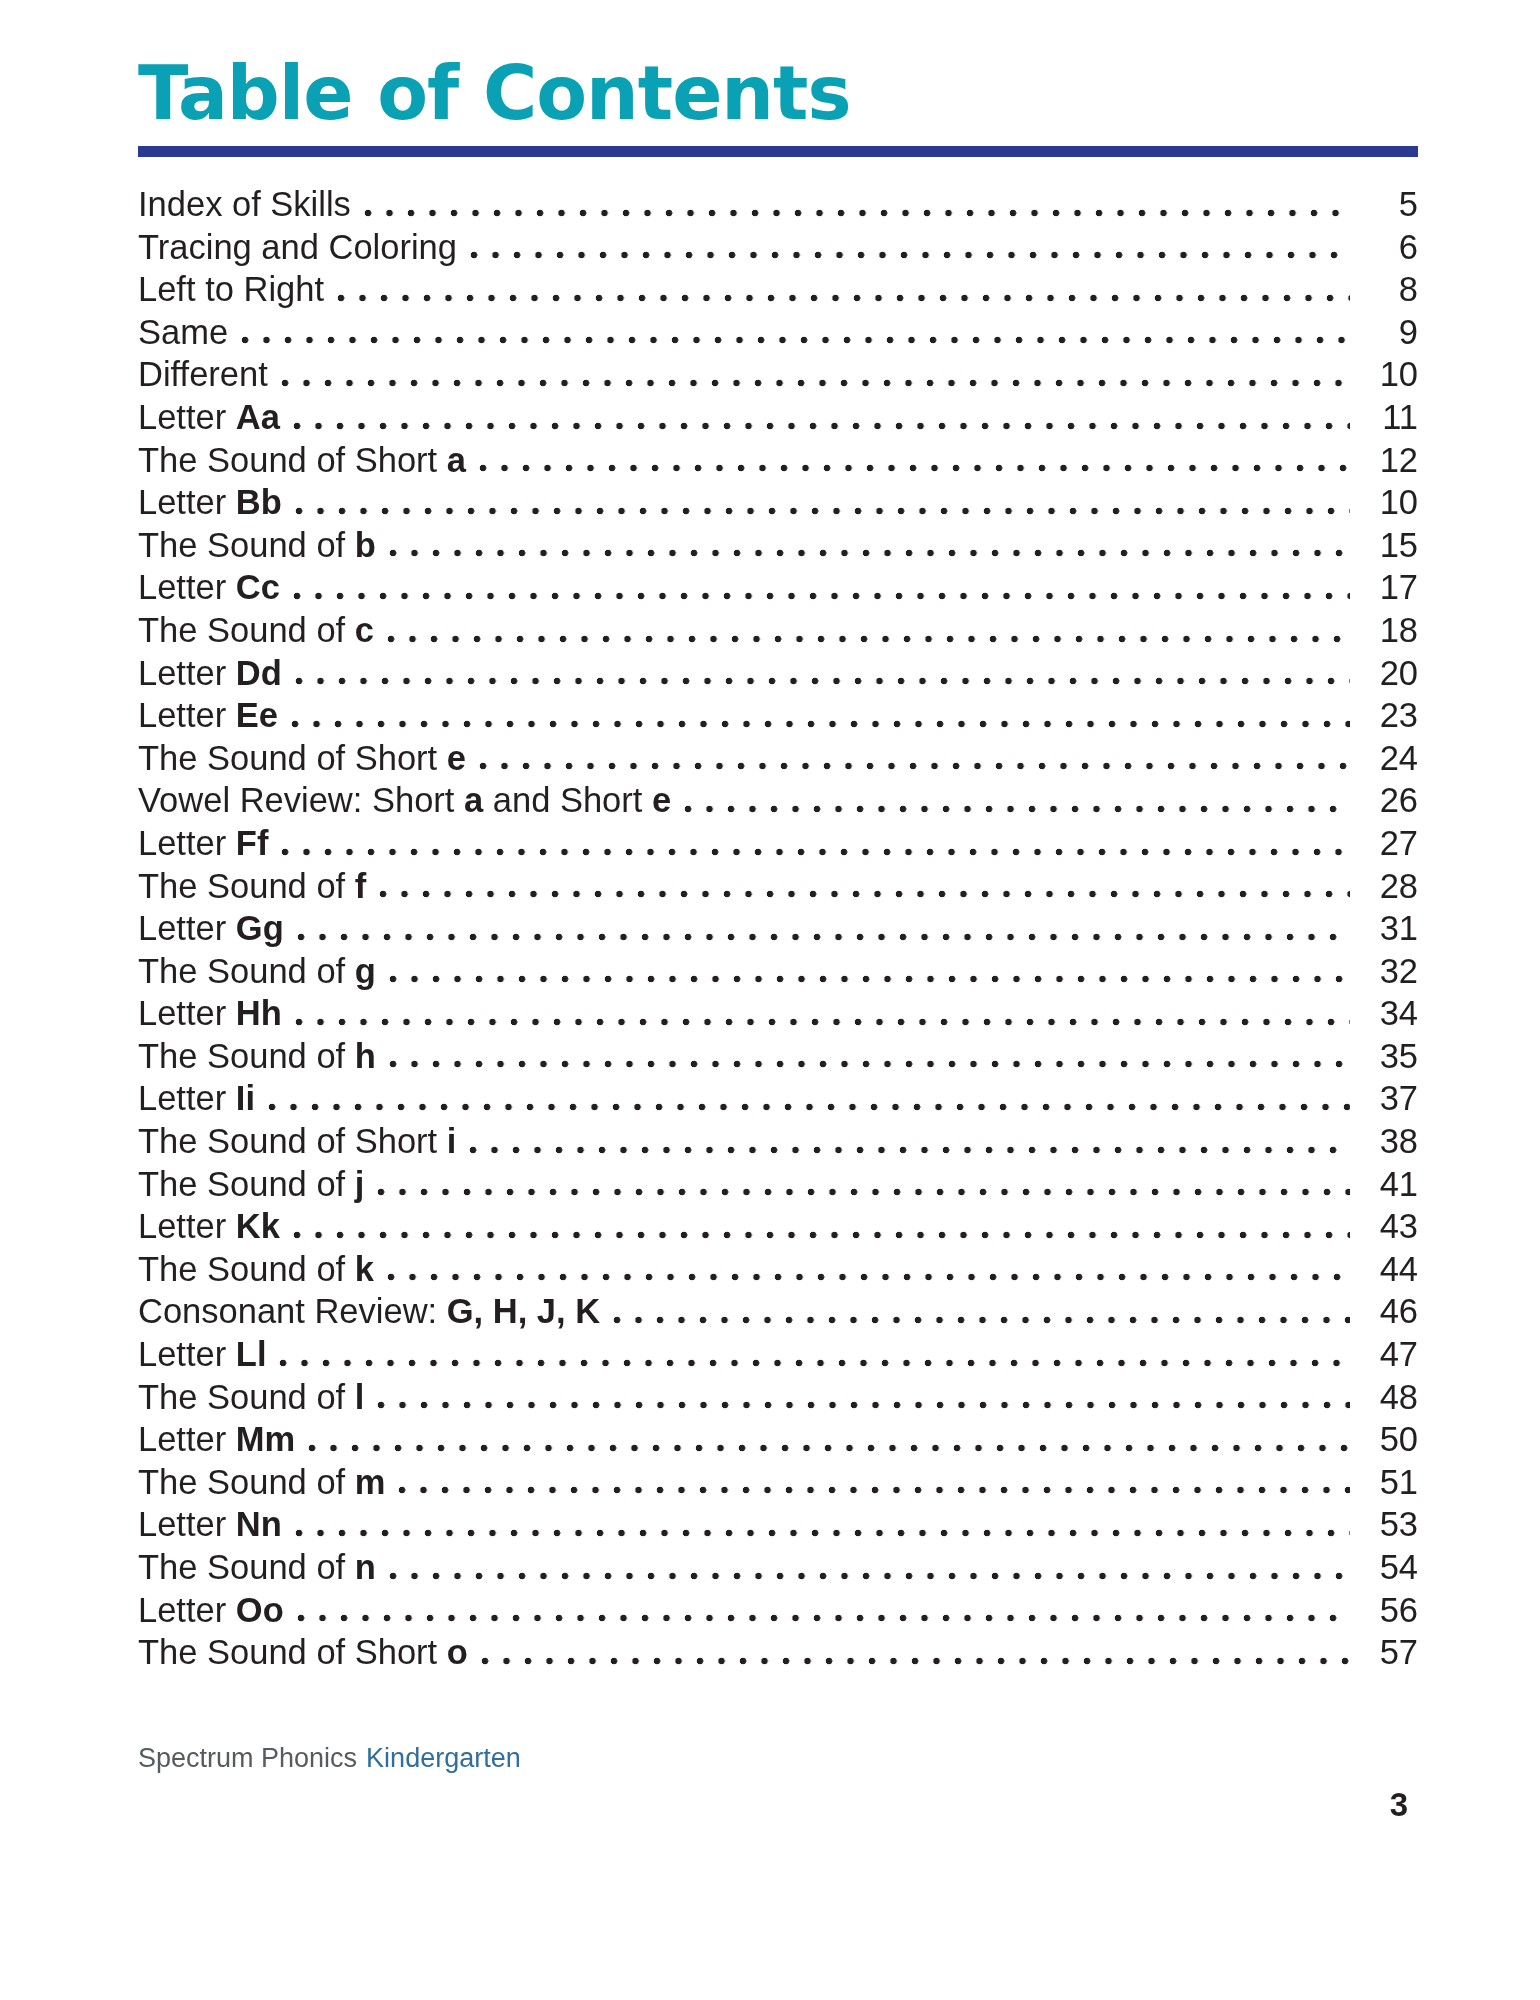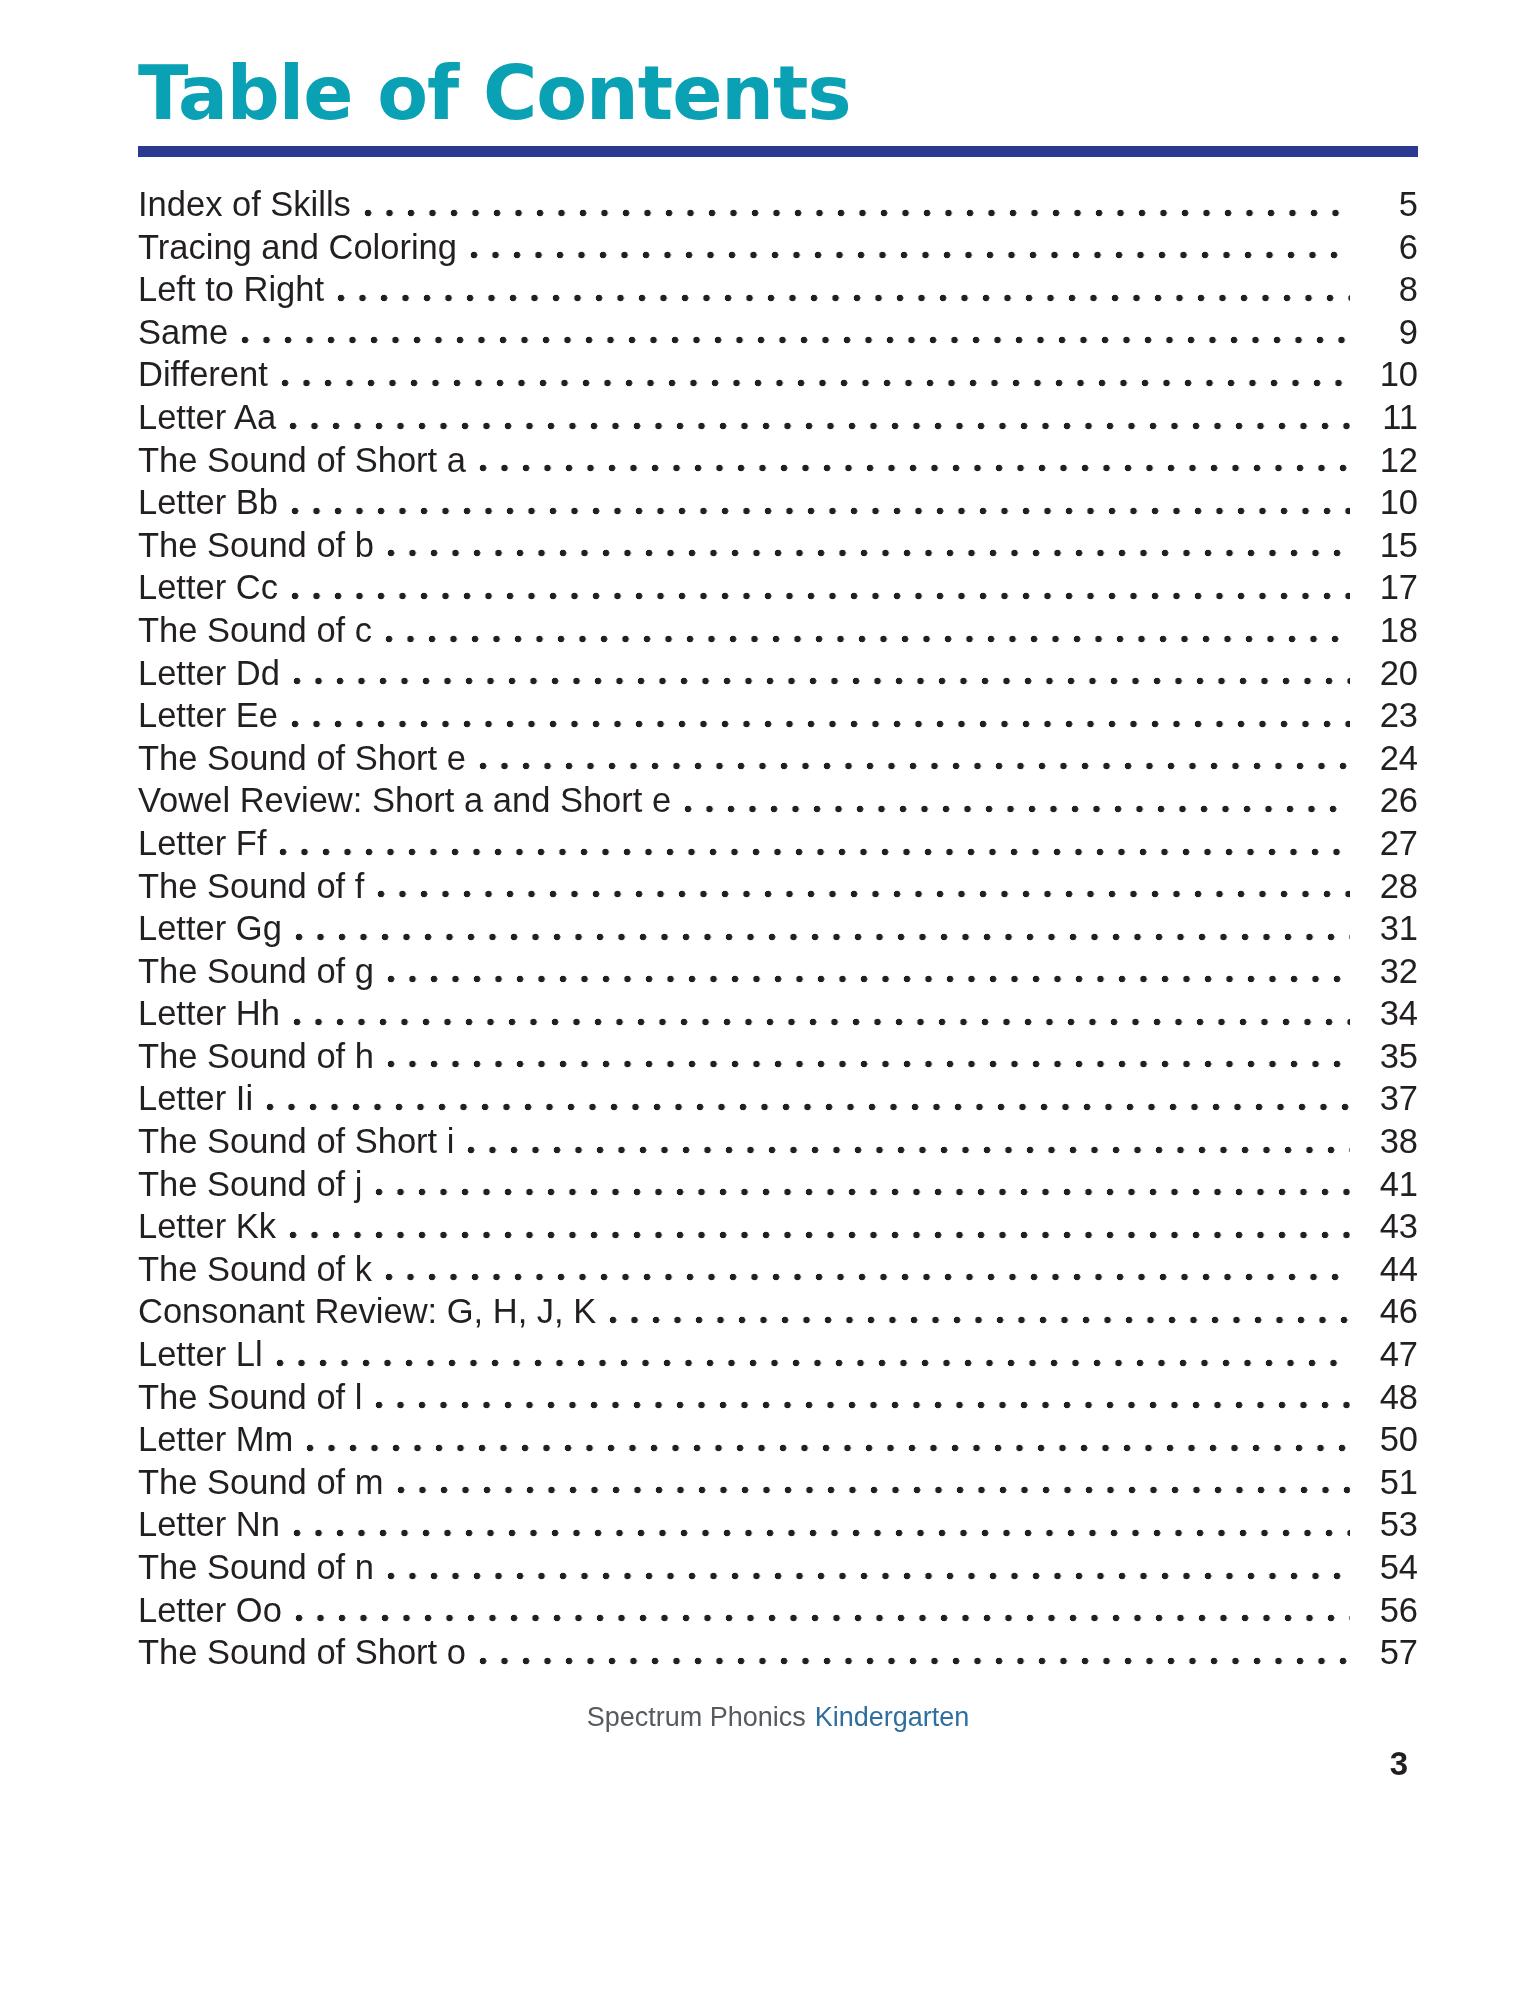--- a/index.html
+++ b/index.html
@@ -45,39 +45,39 @@
     align-items:flex-end;
     height:42.6px;
     font-size:34.5px;
     line-height:42.6px;
   }
   .toc-text{
     white-space:nowrap;
     flex:0 0 auto;
   }
   .toc-text .b{
-    font-weight:normal;
+    font-weight:bold;
   }
   .leader{
     flex:1 1 auto;
     height:8px;
     margin:0 10px 9px 13px;
     background-image:radial-gradient(circle at 4px 4px, var(--text-color) 3.1px, transparent 3.6px);
     background-size:21.5px 8px;
     background-repeat:repeat-x;
     background-position:left bottom;
   }
   .page-num{
     flex:0 0 auto;
     min-width:58px;
     text-align:right;
   }
   .footer{
-    margin-top:28px;
-    text-align:center;
+    margin-top:69px;
+    text-align:left;
     font-size:27px;
     color:var(--footer-gray);
   }
   .footer .level{
     color:var(--footer-blue);
     margin-left:9px;
   }
   .folio{
     margin-top:12px;
     text-align:right;

